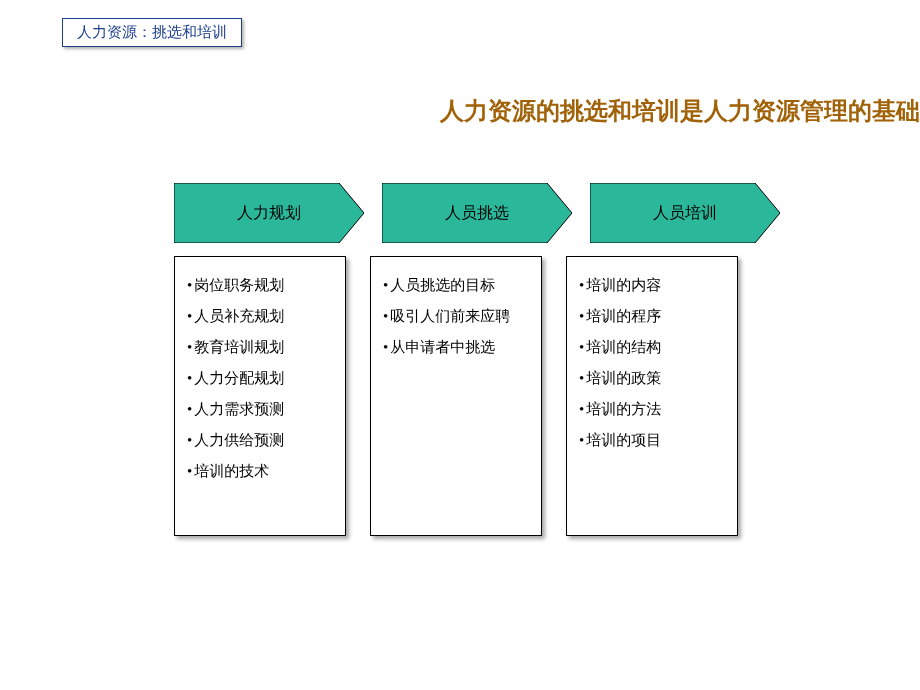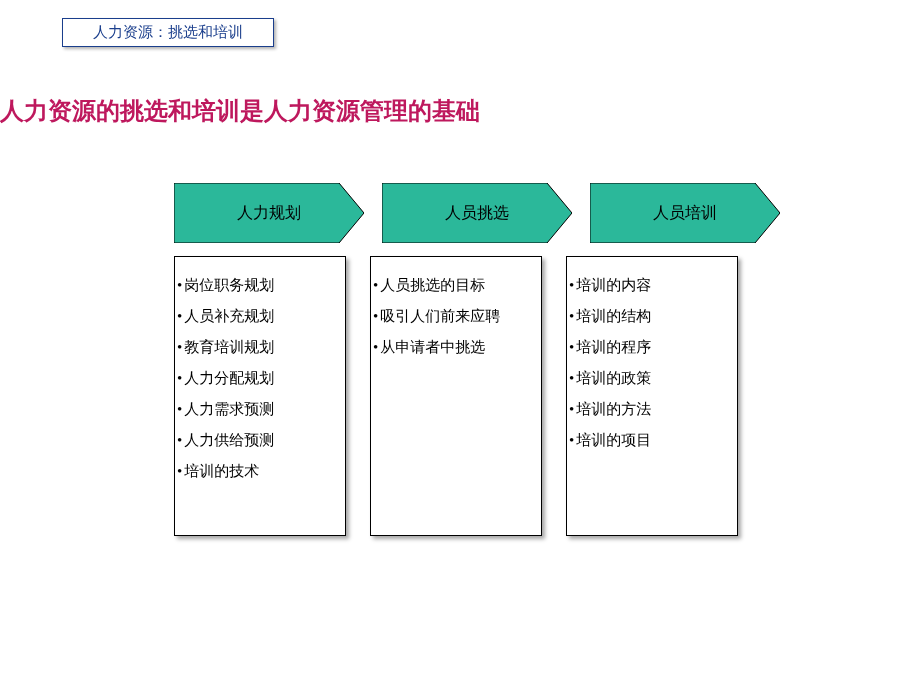--- a/index.html
+++ b/index.html
@@ -13,28 +13,28 @@
       background: #ffffff;
       font-family: "SimSun", "宋体", serif;
       position: relative;
     }
     .header-box {
       position: absolute;
       top: 18px;
       left: 62px;
       border: 1px solid #1a3e8c;
       background: #ffffff;
-      padding: 4px 30px;
+      padding: 4px 14px;
       color: #1a3e8c;
       font-size: 15px;
       box-shadow: 2px 2px 3px rgba(0,0,0,0.3);
     }
     .title {
-      text-align: left;
-      color: #be185d;
+      text-align: right;
+      color: #a16207;
       font-size: 24px;
       font-weight: bold;
       position: absolute;
       top: 95px;
       width: 100%;
     }
     .chevrons {
       position: absolute;
       top: 183px;
       left: 174px;
@@ -68,21 +68,21 @@
       left: 174px;
       display: flex;
       gap: 24px;
     }
     .col-box {
       width: 172px;
       min-height: 280px;
       border: 1px solid #000;
       background: #fff;
       box-shadow: 3px 3px 4px rgba(0,0,0,0.35);
-      padding: 18px 10px 18px 2px;
+      padding: 18px 10px 18px 12px;
     }
     .col-box ul {
       list-style: none;
     }
     .col-box li {
       font-size: 15px;
       color: #000;
       margin-bottom: 10px;
       line-height: 1.4;
     }
@@ -136,20 +136,20 @@
   <div class="col-box">
     <ul>
         <li>人员挑选的目标</li>
         <li>吸引人们前来应聘</li>
         <li>从申请者中挑选</li>
       </ul>
   </div>
   <div class="col-box">
     <ul>
         <li>培训的内容</li>
+        <li>培训的程序</li>
         <li>培训的结构</li>
-        <li>培训的程序</li>
         <li>培训的政策</li>
         <li>培训的方法</li>
         <li>培训的项目</li>
       </ul>
   </div>
 </div>
 
 </body></html>

